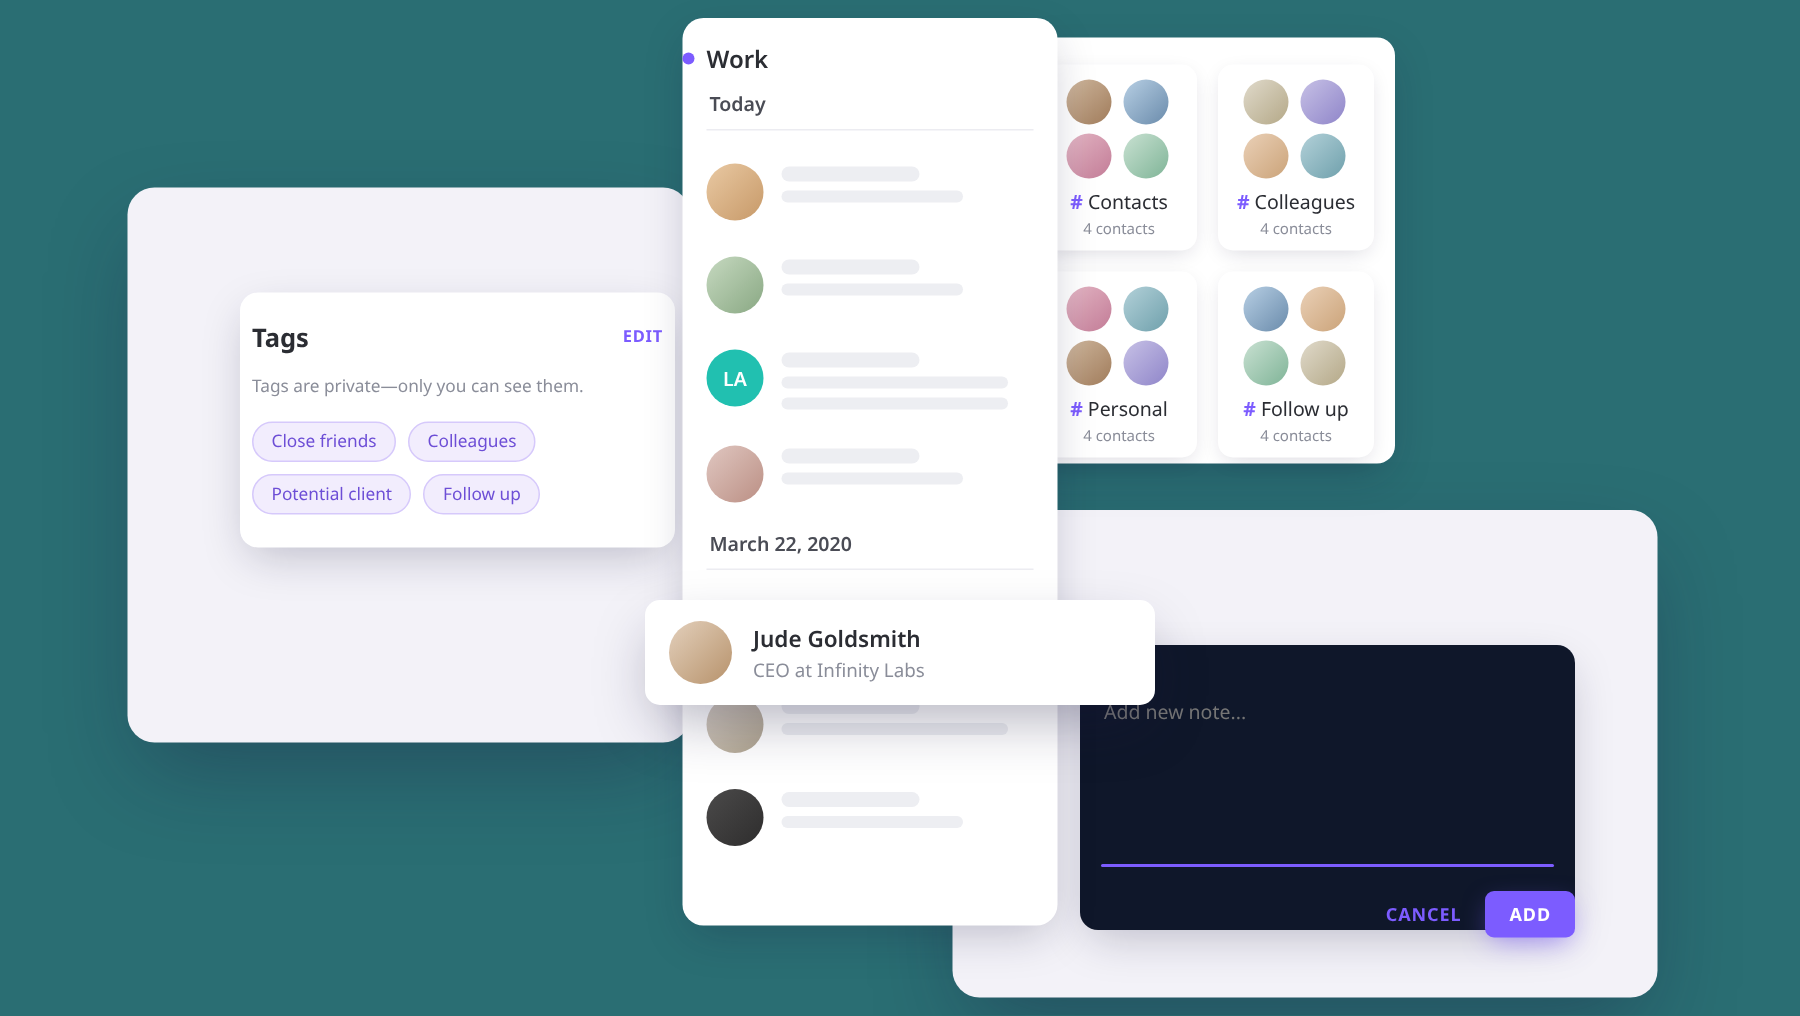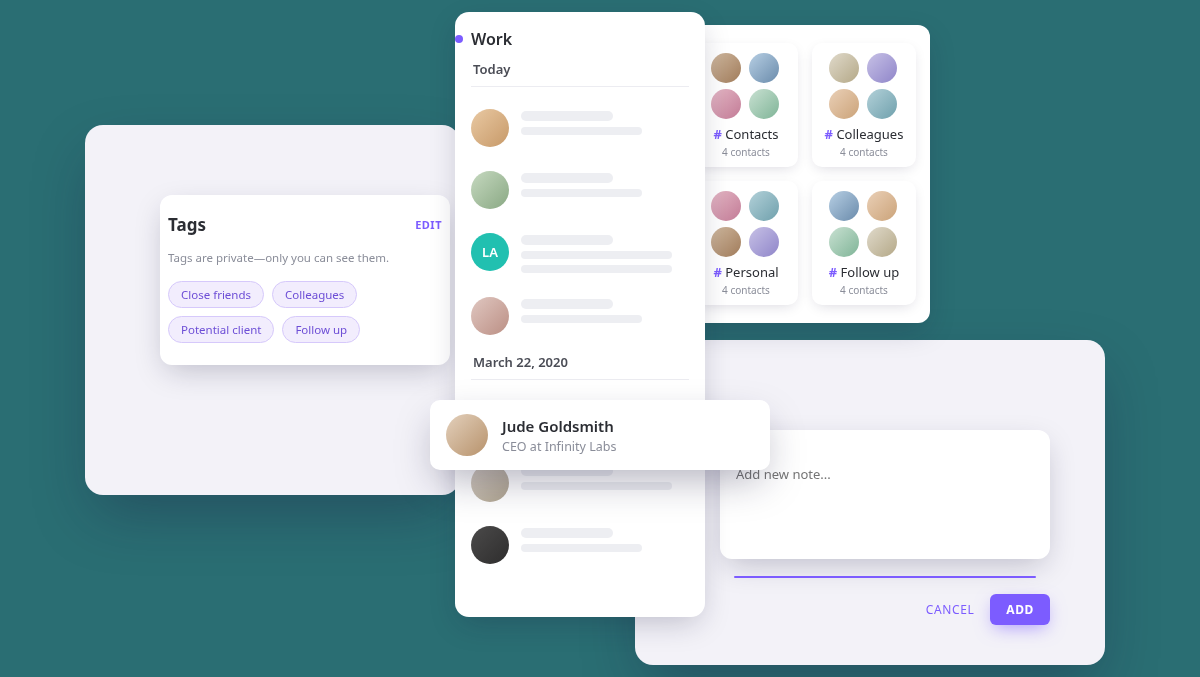--- a/index.html
+++ b/index.html
@@ -37,38 +37,38 @@
   .tags-line1{font-size:13.5px;color:var(--text);margin-bottom:4px}
   .tags-line2{font-size:11.5px;color:var(--muted);margin-bottom:16px}
   .tag-pills{display:flex;flex-wrap:wrap;gap:8px}
   .pill{
     font-size:11.5px;color:var(--purple-dark);background:var(--pill);
     border:1px solid var(--pill-border);padding:5px 12px;border-radius:999px;cursor:pointer
   }
 
   
   #notesBack{left:635px;top:340px;width:470px;height:325px}
-  #notesCard{left:720px;top:430px;width:330px;height:129px;background:#ffffff;padding:12px 14px}
+  #notesCard{left:720px;top:430px;width:330px;height:190px;background:#0f172a;padding:12px 14px}
   .note-today{font-size:11px;color:var(--purple);margin-bottom:6px}
   .note-input{
     width:100%;height:108px;border:none;resize:none;outline:none;
     font-size:13px;color:var(--muted);background:transparent
   }
   .note-underline{height:2px;background:linear-gradient(to right,var(--purple),var(--purple));border-radius:2px}
   .note-actions{
     position:absolute;left:720px;top:594px;width:330px;display:flex;justify-content:flex-end;align-items:center;gap:16px
   }
-  .btn-cancel{font-size:12px;font-weight:400;letter-spacing:.6px;color:var(--purple);cursor:pointer}
+  .btn-cancel{font-size:12px;font-weight:700;letter-spacing:.6px;color:var(--purple);cursor:pointer}
   .btn-add{
     font-size:12px;font-weight:700;letter-spacing:.6px;color:#fff;background:var(--purple);
     padding:7px 16px;border-radius:6px;cursor:pointer;box-shadow:0 6px 18px -4px rgba(124,92,255,.6)
   }
 
   
-  #groupsCard{left:680px;top:25px;width:250px;padding:18px 14px 18px;display:grid;grid-template-columns:1fr 1fr;gap:14px}
+  #groupsCard{left:680px;top:25px;width:250px;padding:18px 14px 4px;display:grid;grid-template-columns:1fr 1fr;gap:14px}
   .group{
     background:#fff;border-radius:10px;box-shadow:0 4px 14px -4px rgba(25,22,60,.18);
     padding:10px 8px 8px;text-align:center
   }
   .av-grid{display:grid;grid-template-columns:1fr 1fr;gap:6px;width:70px;margin:0 auto 6px}
   .av{width:30px;height:30px;border-radius:50%;background:#cbd0da}
   .av.b1{background:linear-gradient(135deg,#d0b9a0,#a07b5a)}
   .av.b2{background:linear-gradient(135deg,#b7cfe4,#6a8bab)}
   .av.b3{background:linear-gradient(135deg,#e5b8c6,#c27b96)}
   .av.b4{background:linear-gradient(135deg,#c9e1d2,#7fb497)}

